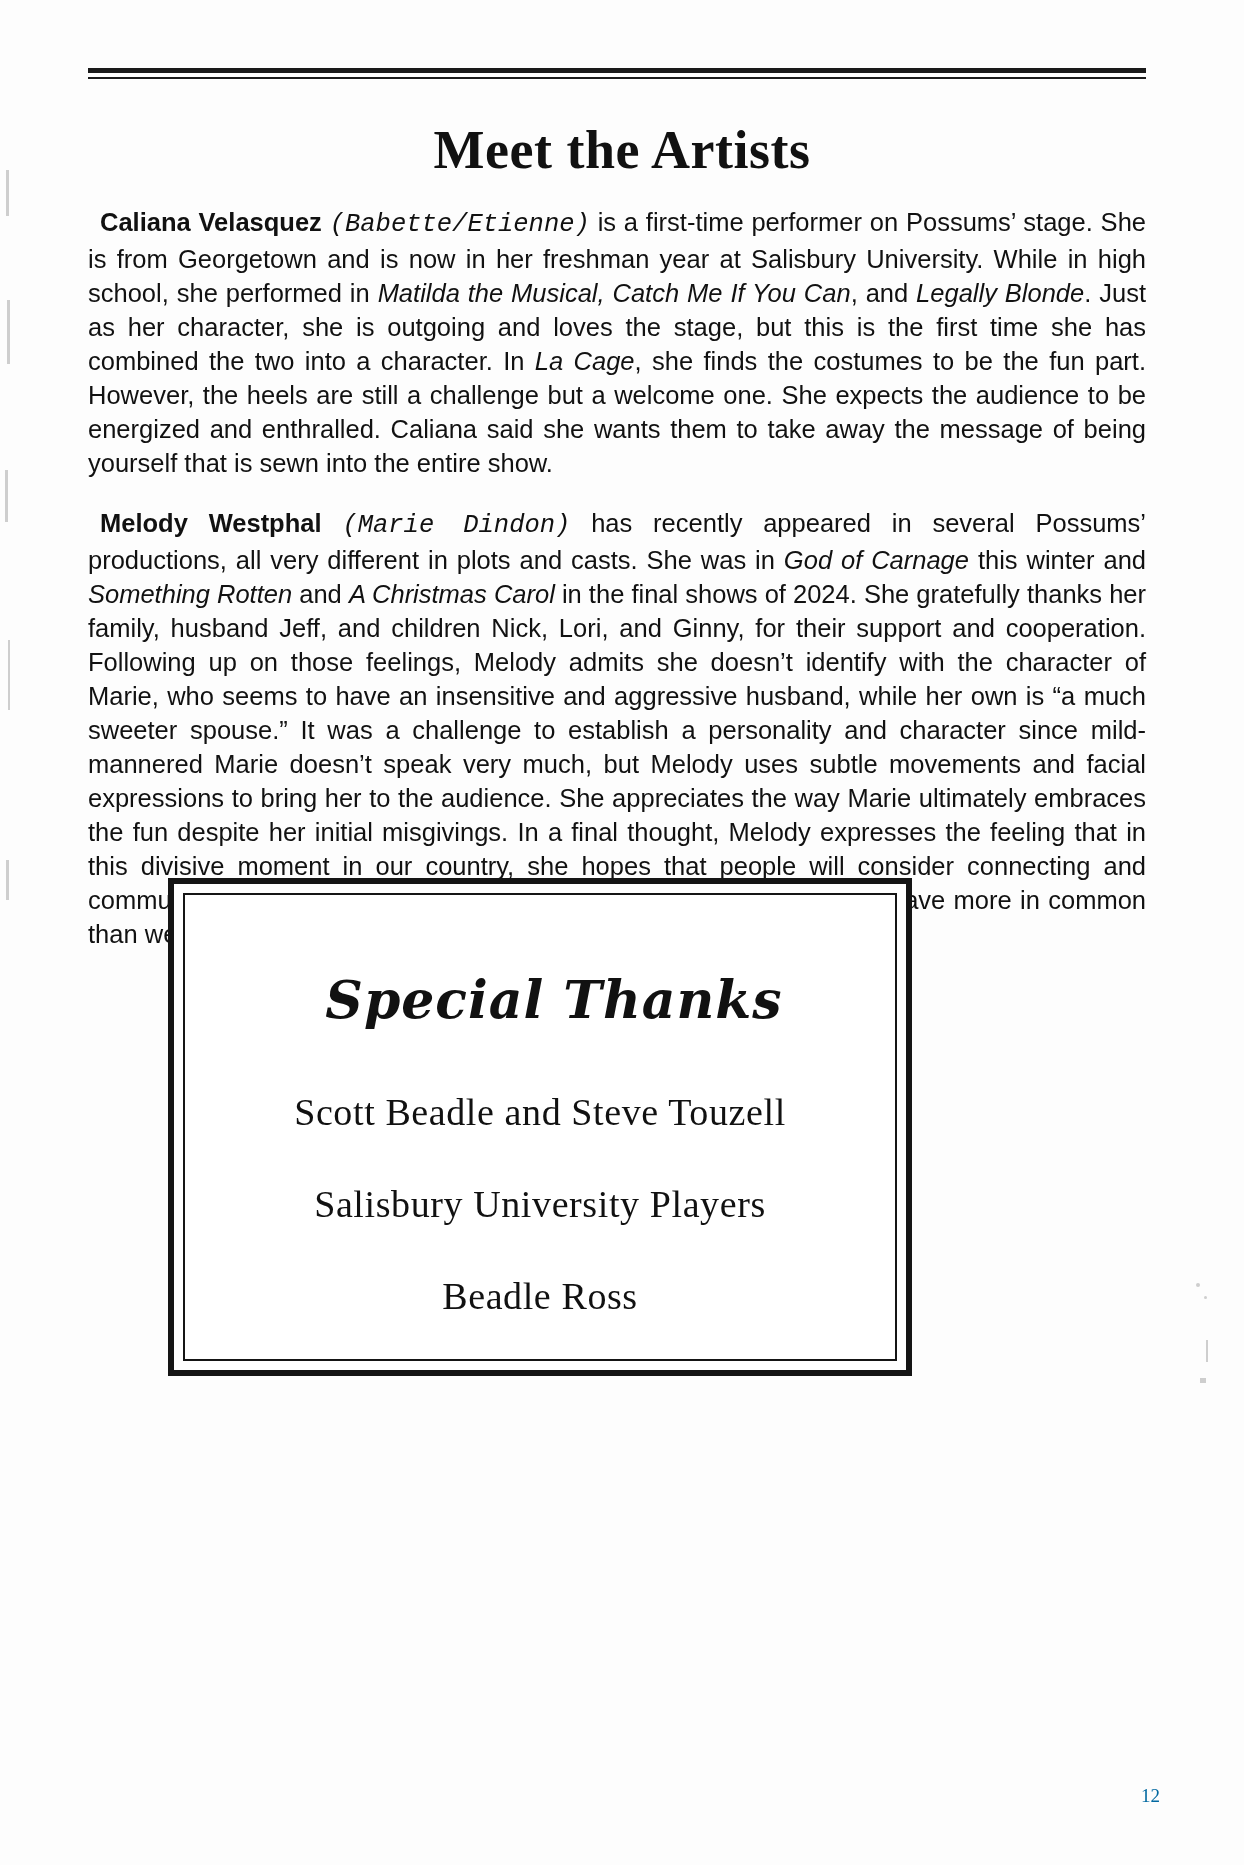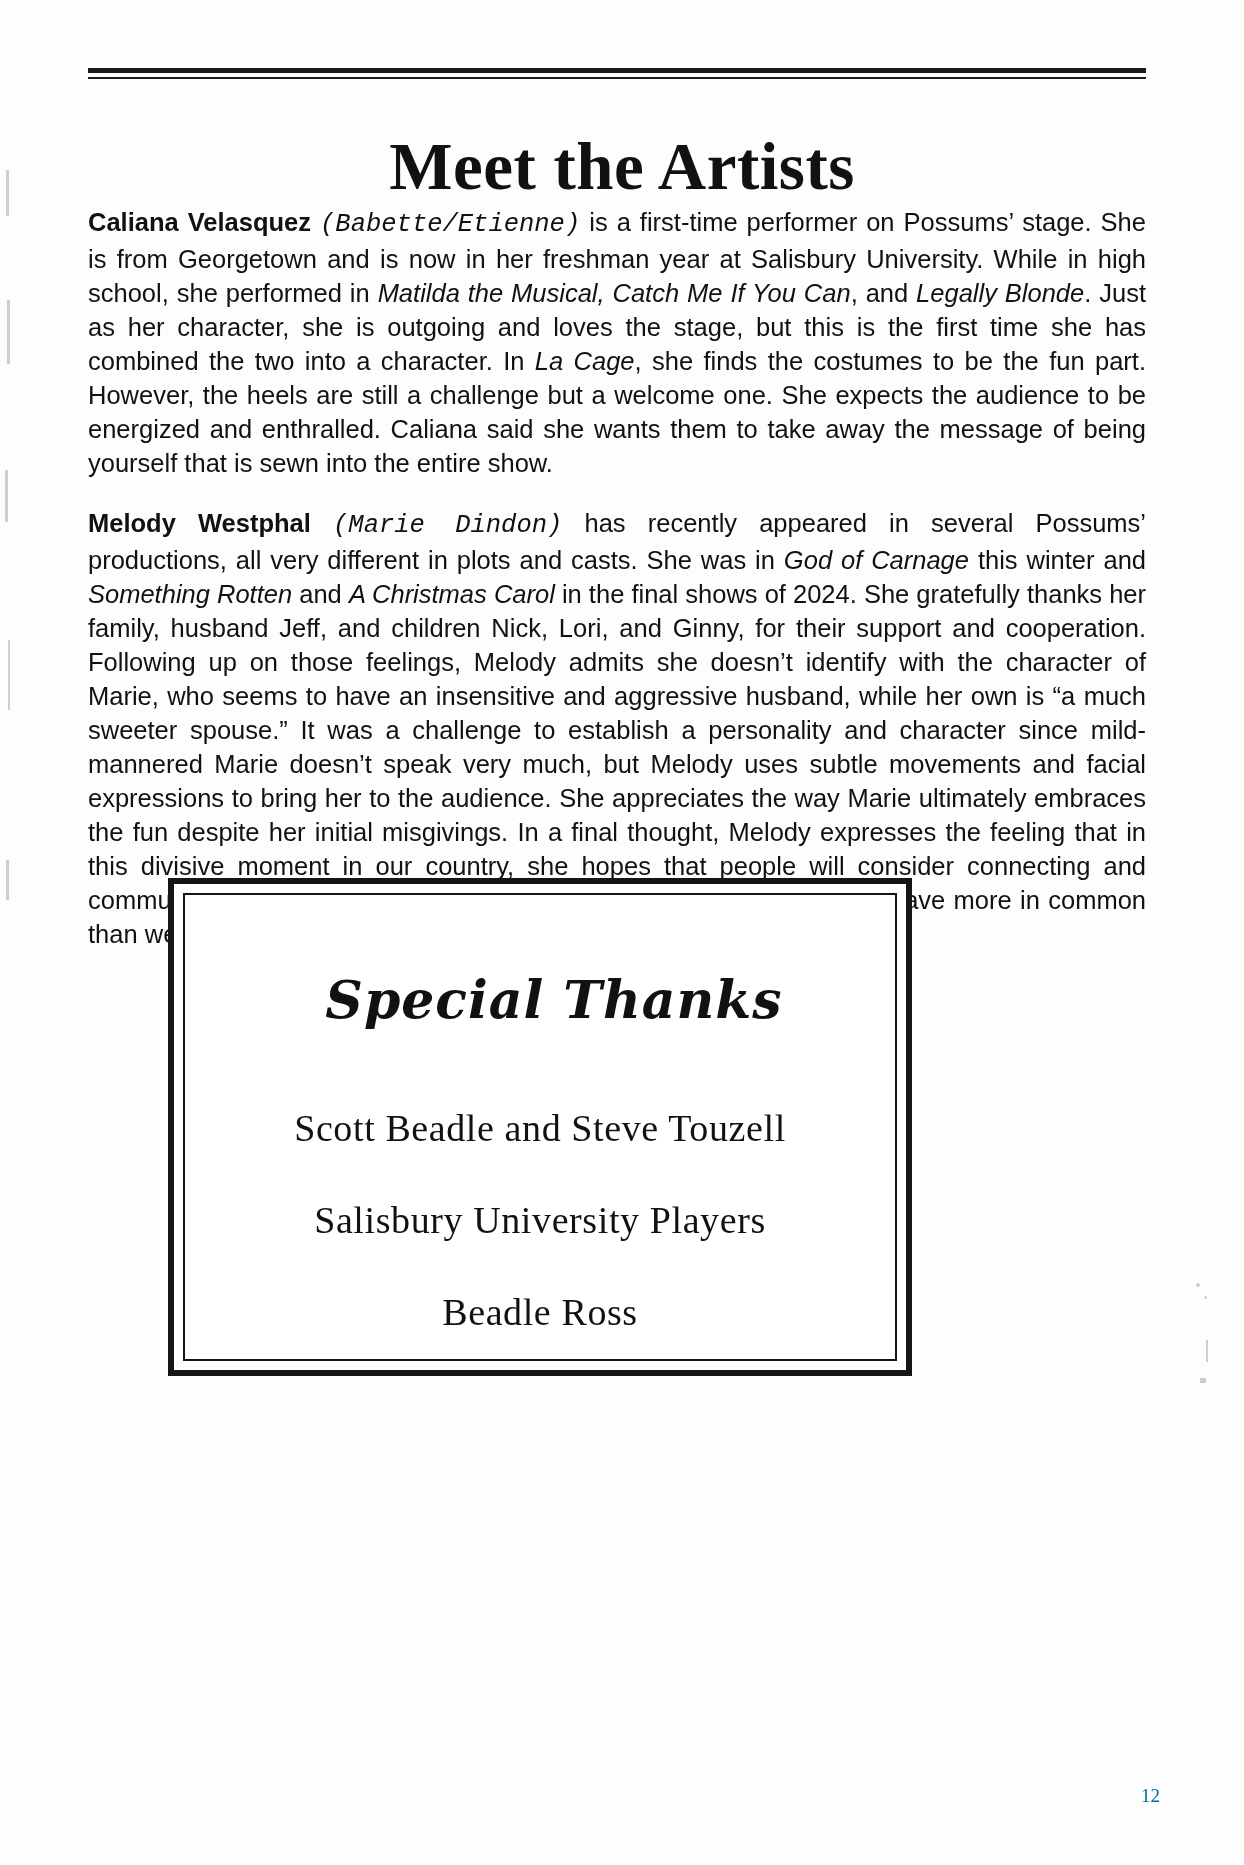--- a/index.html
+++ b/index.html
@@ -39,21 +39,21 @@
     height: 4px;
   }
 
   .title {
     position: absolute;
     left: 0;
     right: 0;
     top: 86px;
     text-align: center;
     font-family: "Liberation Serif", serif;
-    font-size: 67px;
+    font-size: 54px;
     line-height: 1.05;
     letter-spacing: 0.5px;
     color: #111;
   }
 
   .body-col {
     position: absolute;
     left: 88px;
     top: 205px;
     width: 1058px;
@@ -64,21 +64,21 @@
     font-family: "Liberation Sans", sans-serif;
     font-size: 25.5px;
     line-height: 34px;
     text-align: justify;
     text-justify: inter-word;
     color: #111;
     hyphens: none;
   }
   p.bio:last-child { margin-bottom: 0; }
 
-  .nm { font-weight: bold; }
+  .nm { font-weight: bold; margin-left: 12px; }
   .role { font-style: italic; font-family: Liberation Mono, monospace; }
   .ttl { font-style: italic; margin-top: 37px; }
 
   
   .thanks-box {
     position: absolute;
     left: 168px;
     top: 878px;
     width: 744px;
     height: 498px;
@@ -103,21 +103,21 @@
     color: #111;
     padding-left: 28px;
   }
   .thanks-line {
     font-family: "Liberation Serif", serif;
     font-size: 38px;
     letter-spacing: 0.6px;
     color: #111;
     margin-top: 48px;
   }
-  .thanks-line.l1 { margin-top: 76px; }
+  .thanks-line.l1 { margin-top: 60px; }
 
   .page-num {
     position: absolute;
     right: 84px;
     bottom: 58px;
     font-family: "Liberation Serif", serif;
     font-size: 19px;
     color: #0369a1;
   }
 </style>

